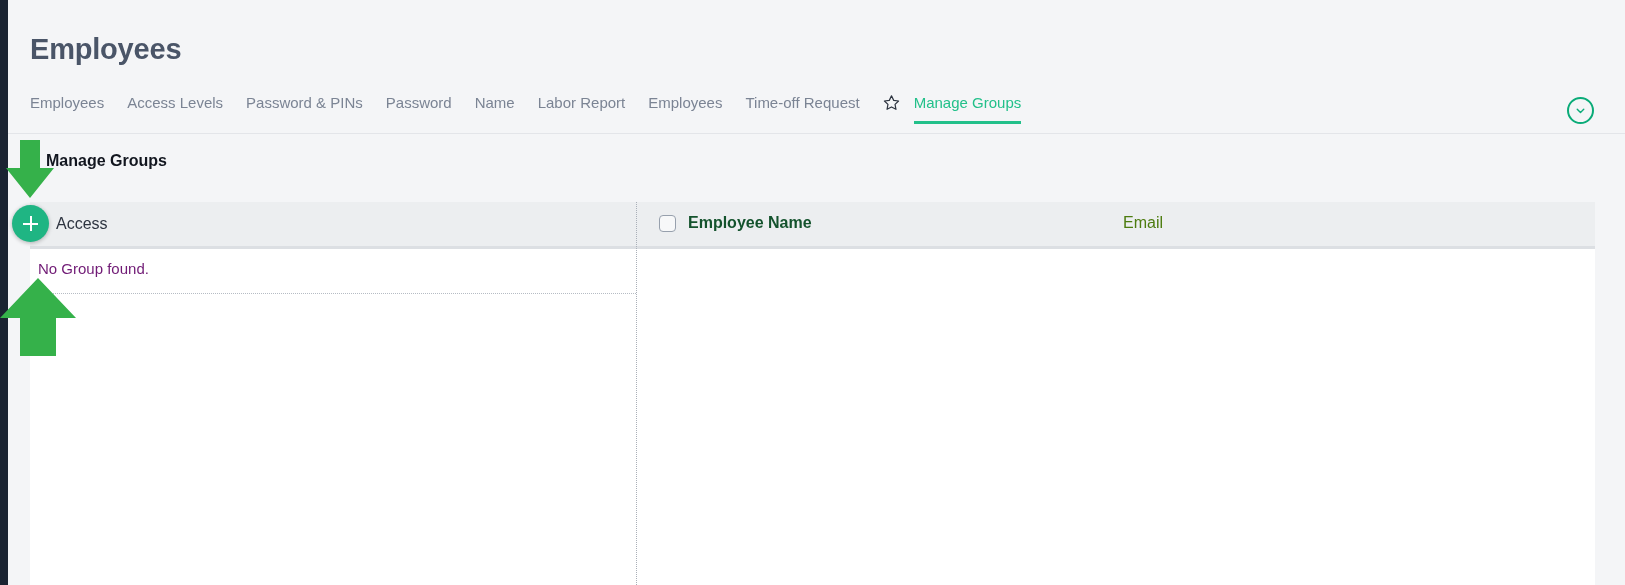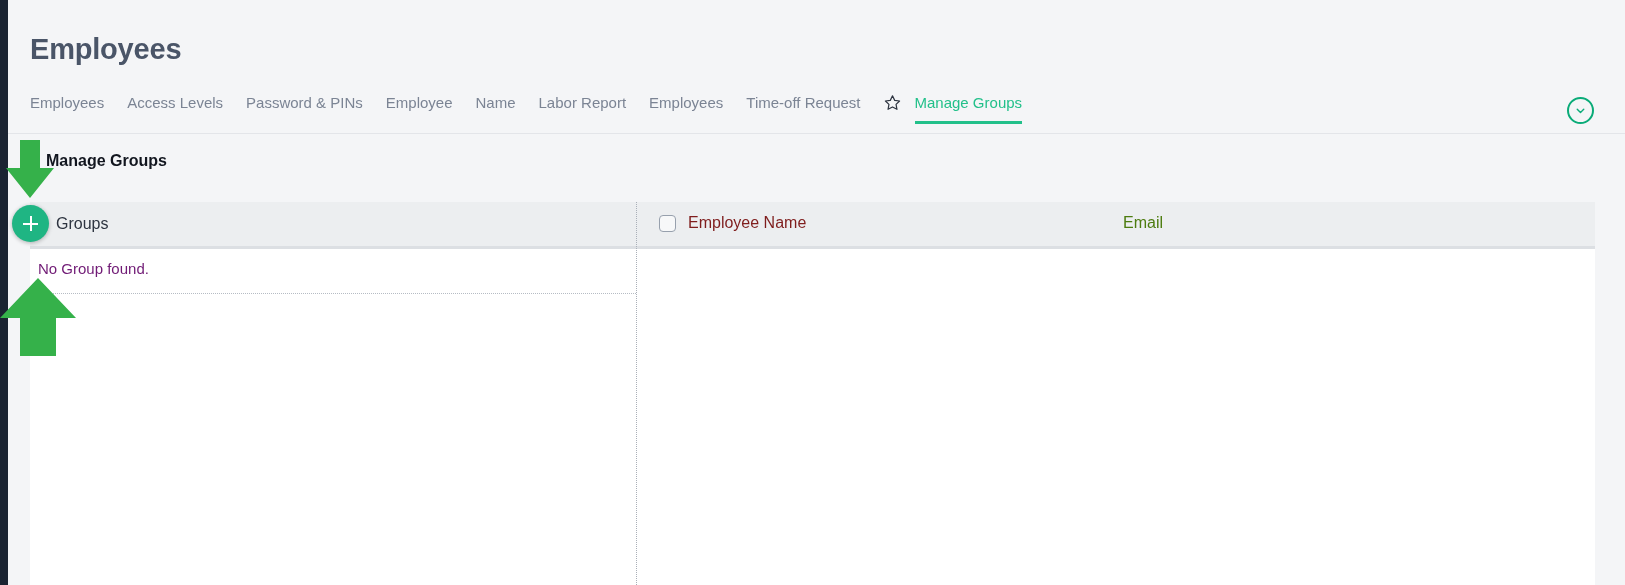--- a/index.html
+++ b/index.html
@@ -192,22 +192,23 @@
     background: #f7f8f9;
     box-sizing: border-box;
     cursor: pointer;
   }
 
   .emp-label {
     position: absolute;
     left: 51px;
     top: 12px;
     font-size: 16px;
-    color: #7f1d1d;
-    white-space: nowrap;
+    color: #14532d;
+    white-space: nowrap;
+    font-weight: bold;
   }
 
   .email-label {
     position: absolute;
     left: 486px;
     top: 12px;
     font-size: 16px;
     color: #4d7c0f;
     white-space: nowrap;
   }
@@ -311,21 +312,21 @@
   <div class="left-rail"></div>
   <div class="gutter"></div>
 
   <div class="page-header">
     <div class="page-title">Employees</div>
 
     <div class="tabbar">
       <div class="tab">Employees</div>
       <div class="tab">Access Levels</div>
       <div class="tab">Password &amp; PINs</div>
-      <div class="tab">Employee</div>
+      <div class="tab">Password</div>
       <div class="tab">Name</div>
       <div class="tab">Labor Report</div>
       <div class="tab">Employees</div>
       <div class="tab">Time-off Request</div>
 
       <span class="star-icon">
         <svg width="17" height="17" viewBox="0 0 24 24" fill="none" stroke="#2d3440" stroke-width="1.7" stroke-linecap="round" stroke-linejoin="round">
           <polygon points="12 2.6 15.1 9 22 9.9 17 14.7 18.3 21.6 12 18.3 5.7 21.6 7 14.7 2 9.9 8.9 9"></polygon>
         </svg>
       </span>
@@ -342,21 +343,21 @@
     </svg>
   </div>
 
   <div class="subheader">
     <div class="subheader-title">Manage Groups</div>
   </div>
 
   <div class="board">
 
     <div class="col-head left">
-      <div class="groups-label">Groups</div>
+      <div class="groups-label">Access</div>
     </div>
     <div class="col-head-under left"></div>
 
     <div class="col-head right">
       <div class="emp-checkbox"></div>
       <div class="emp-label">Employee Name</div>
       <div class="email-label">Email</div>
     </div>
     <div class="col-head-under right"></div>
 

